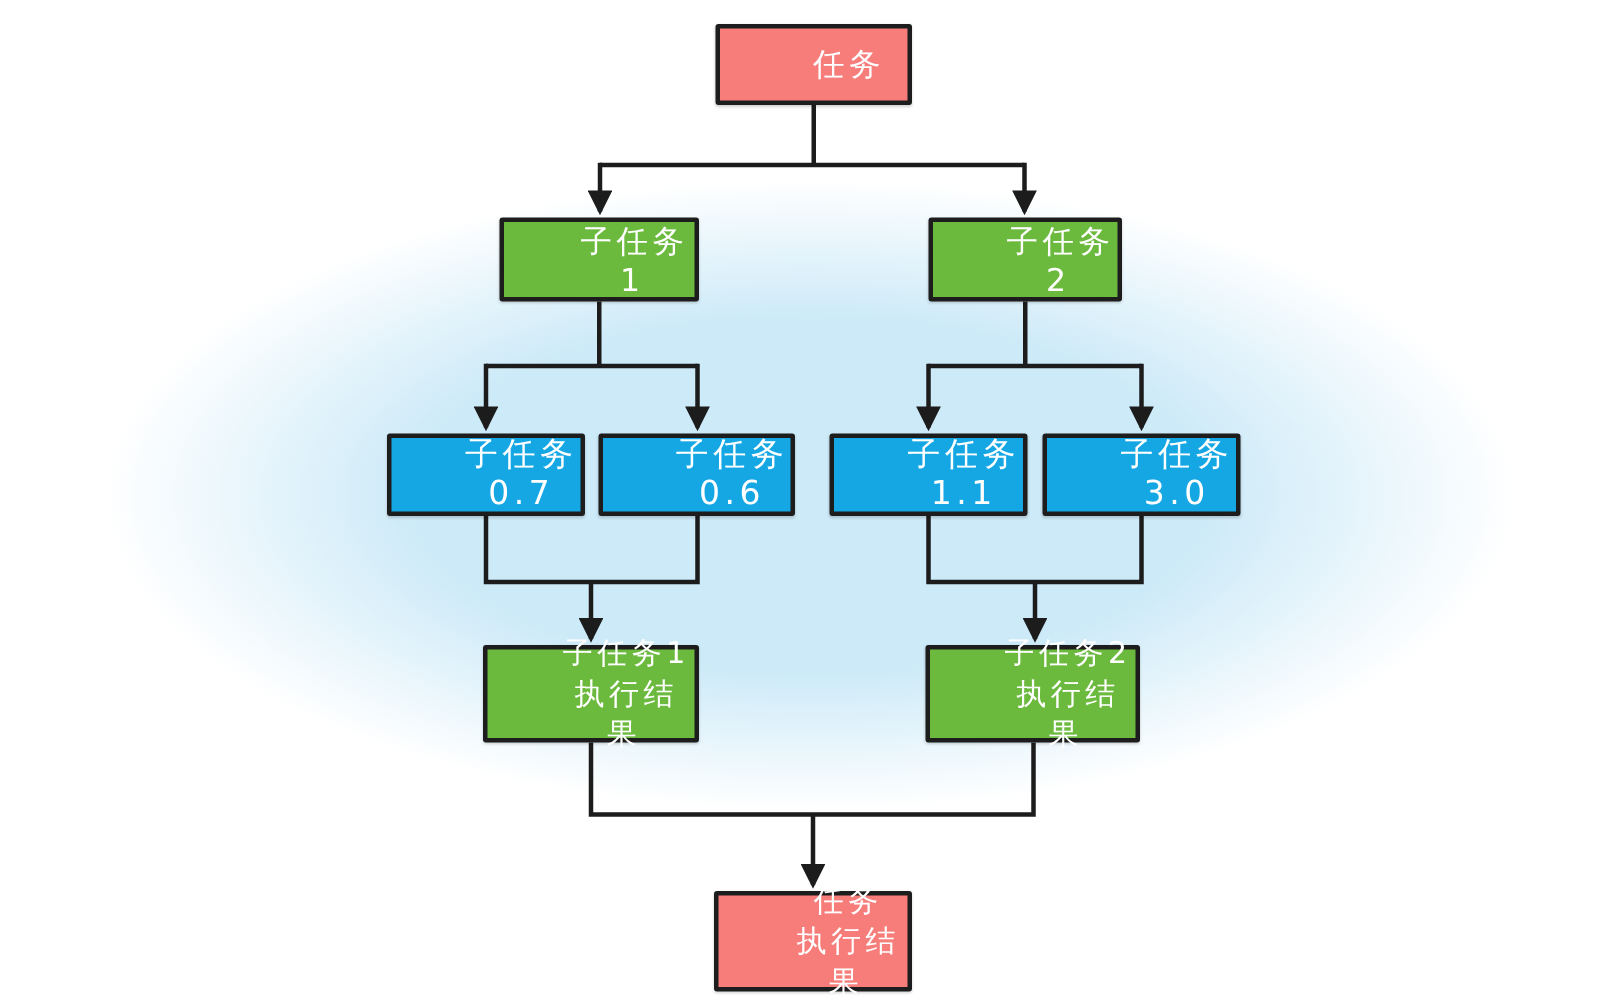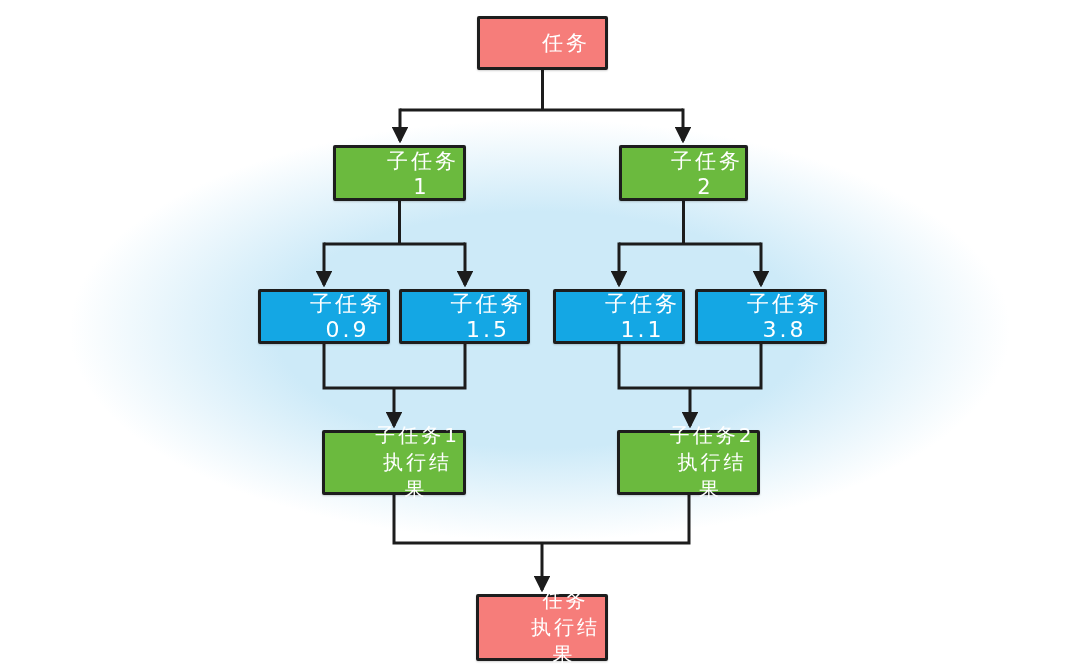--- a/index.html
+++ b/index.html
@@ -115,36 +115,36 @@
   <div id="n-sub1" class="node one-line" style="background-color: rgb(107, 186, 62);">
     <span class="line">子任务1</span>
   </div>
 
   <div id="n-sub2" class="node one-line" style="background-color: rgb(107, 186, 62);">
     <span class="line">子任务2</span>
   </div>
 
   <div id="n-sub11" class="node two-line" style="background-color: rgb(20, 167, 228);">
     <span class="line">子任务</span>
-    <span class="line">0.9</span>
+    <span class="line">0.7</span>
   </div>
 
   <div id="n-sub12" class="node two-line" style="background-color: rgb(20, 167, 228);">
     <span class="line">子任务</span>
-    <span class="line">1.5</span>
+    <span class="line">0.6</span>
   </div>
 
   <div id="n-sub21" class="node two-line" style="background-color: rgb(20, 167, 228);">
     <span class="line">子任务</span>
     <span class="line">1.1</span>
   </div>
 
   <div id="n-sub22" class="node two-line" style="background-color: rgb(20, 167, 228);">
     <span class="line">子任务</span>
-    <span class="line">3.8</span>
+    <span class="line">3.0</span>
   </div>
 
   <div id="n-res1" class="node two-line" style="background-color: rgb(107, 186, 62);">
     <span class="line">子任务1</span>
     <span class="line">执行结果</span>
   </div>
 
   <div id="n-res2" class="node two-line" style="background-color: rgb(107, 186, 62);">
     <span class="line">子任务2</span>
     <span class="line">执行结果</span>

